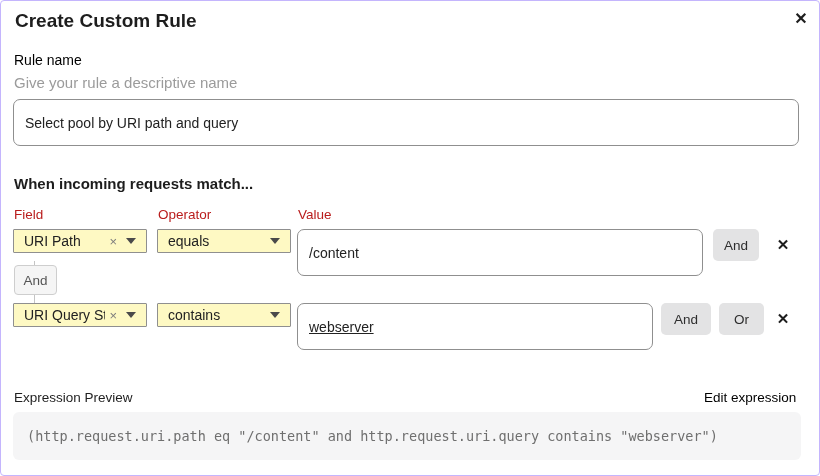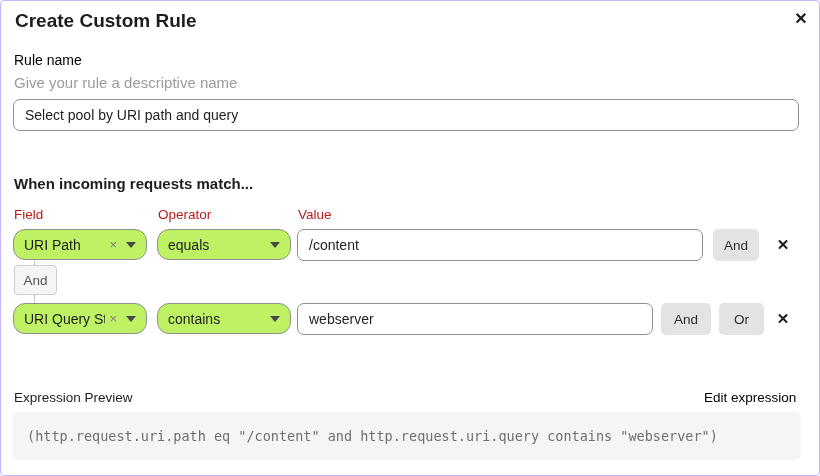--- a/index.html
+++ b/index.html
@@ -26,39 +26,39 @@
     width:22px; height:22px;
     display:flex; align-items:center; justify-content:center;
     font-size:16px; font-weight:700; color:#1d1d1d;
     cursor:pointer;
   }
 
   .field-label{ font-size:14px; color:#000000; }
   .helper-text{ font-size:15px; color:#9b9b9b; }
 
   .text-input{
-    height:32px;
+    height:47px;
     border:1px solid #8f8f8f;
     border-radius:7px;
     background:#fff;
     display:flex; align-items:center;
     padding:0 11px;
     font-size:14px; color:#222;
   }
 
   .section-heading{
     font-size:15px; font-weight:700; color:#1d1d1d;
   }
   .col-label{ font-size:13.5px; color:#b91c1c; }
 
   .select-box{
-    height:31px;
+    height:24px;
     border:1px solid #8f8f8f;
-    border-radius:12px;
-    background:#bef264;
+    border-radius:1px;
+    background:#fef9c3;
     display:flex; align-items:center;
     padding:0 10px;
     font-size:14px; color:#222;
     cursor:pointer;
   }
   .select-box .sel-text{ flex:1; white-space:nowrap; overflow:hidden; }
   .clear-x{
     color:#7d7d7d; font-size:13px; line-height:1;
     margin:0 9px 0 4px; cursor:pointer;
   }
@@ -157,21 +157,21 @@
 
   <div class="abs select-box" style="left:12px; top:302px; width:134px;">
     <span class="sel-text">URI Query St...</span>
     <span class="clear-x">×</span>
     <span class="chevron"></span>
   </div>
   <div class="abs select-box" style="left:156px; top:302px; width:134px;">
     <span class="sel-text">contains</span>
     <span class="chevron"></span>
   </div>
-  <div class="abs text-input" style="left:296px; top:302px; width:356px;">
+  <div class="abs text-input" style="left:296px; top:302px; width:356px;text-decoration:underline;">
     <span>webserver</span>
   </div>
   <button class="abs gray-btn" style="left:660px; top:302px; width:50px;">And</button>
   <button class="abs gray-btn" style="left:718px; top:302px; width:45px;">Or</button>
   <div class="abs remove-x" style="left:772px; top:302px;">✕</div>
 
   <div class="abs expr-label" style="left:13px; top:389px;">Expression Preview</div>
   <div class="abs edit-link" style="left:703px; top:389px;">Edit expression</div>
   <div class="abs code-block" style="left:12px; top:411px;">
     <span class="code-text">(http.request.uri.path eq "/content" and http.request.uri.query contains "webserver")</span>

